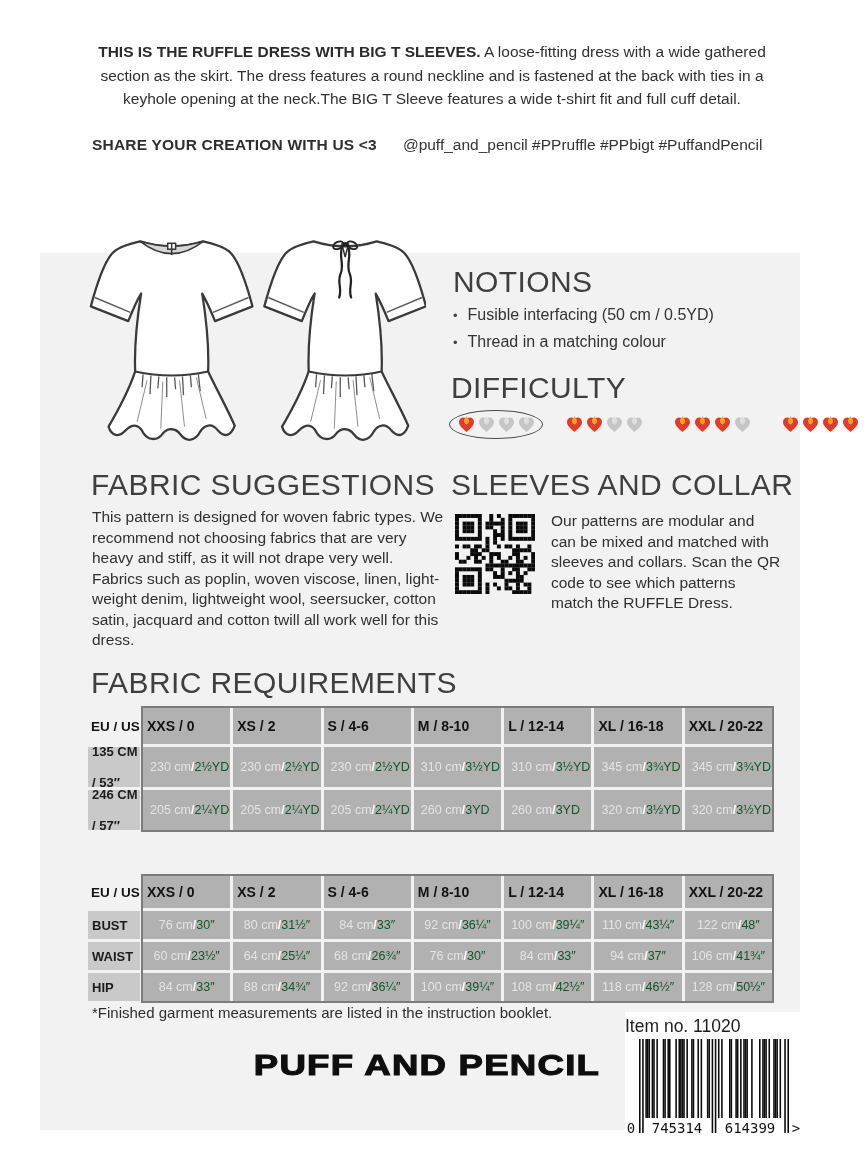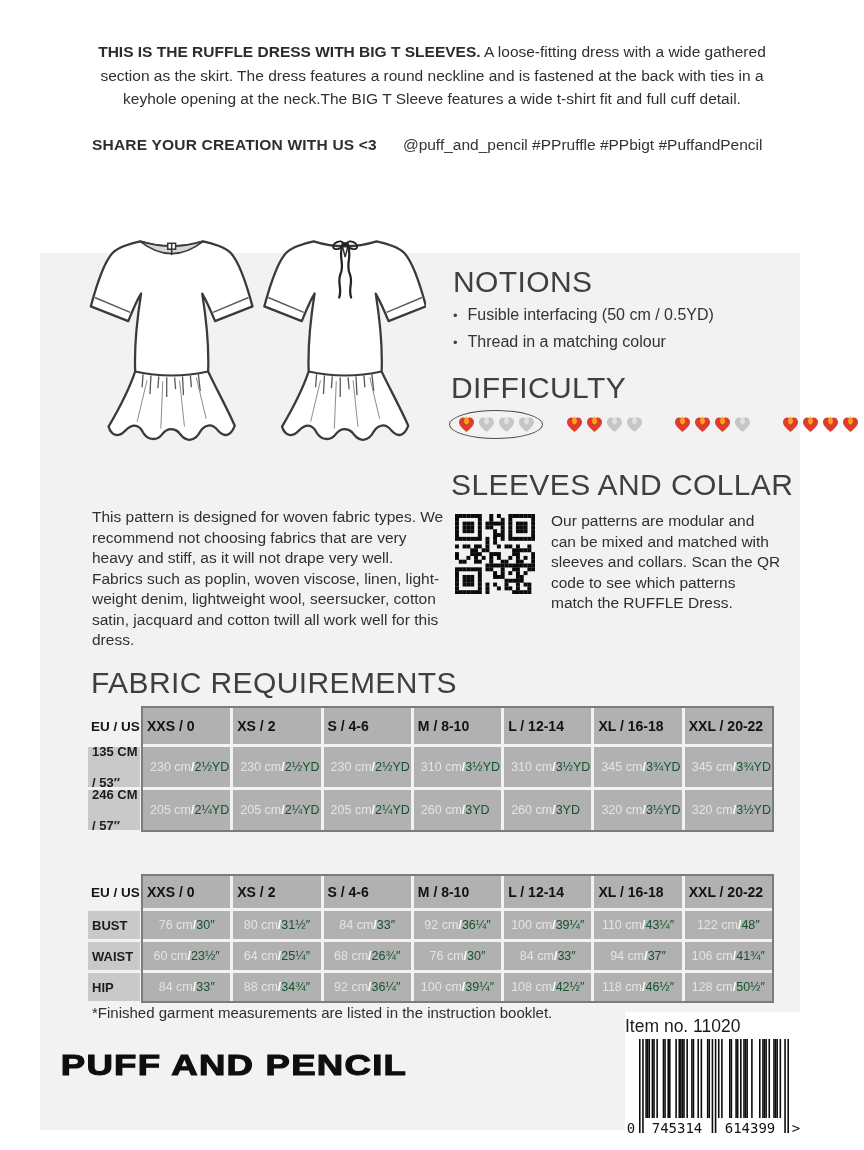--- a/index.html
+++ b/index.html
@@ -49,21 +49,21 @@
   .meas-table .datacell .cm{color:#e4e4e4;}
   .meas-table .datacell .sl{color:#ffffff;font-weight:bold;}
   .meas-table .datacell .unit{color:#14532d;font-weight:normal;text-align:right;}
   .meas-table.left-vals .datacell{justify-content:flex-start;padding-left:7px;}
   .meas-table.center-vals .datacell{justify-content:center;}
   .border-overlay{position:absolute;left:53px;top:-2px;right:-2px;bottom:-2px;
                   border:2px solid #7c7c7c;pointer-events:none;}
   .footnote{position:absolute;left:92px;top:1004px;margin:0;font-size:15px;color:#2e2e2e;}
 
   
-  .brand-wrap{position:absolute;left:92px;top:1048px;width:670px;}
+  .brand-wrap{position:absolute;left:92px;top:1048px;width:670px;text-align:center;}
   .brand{display:inline-block;font-size:30px;font-weight:bold;letter-spacing:1px;color:#0e0e0e;
          transform:scaleX(1.22);-webkit-text-stroke:1.1px #0e0e0e;}
   .website-wrap{position:absolute;left:92px;top:1094px;width:670px;text-align:center;}
   .website{font-size:19px;font-weight:bold;color:#101010;}
 
   
   .barcode-box{position:absolute;left:625px;top:1012px;width:178px;height:138px;background:#ffffff;}
   .item-no{margin:4px 0 2px 0;text-align:left;font-size:17.5px;color:#1c1c1c;}
   .barcode-wrap{position:relative;width:150px;margin:0 auto;height:112px;}
   .bc-digits{position:absolute;top:81px;font-family:"DejaVu Sans Mono",monospace;
@@ -208,20 +208,21 @@
         </svg>
         <svg class="heart lit" viewBox="0 0 24 24">
           <use href="#heartfire"></use>
         </svg>
         <svg class="heart lit" viewBox="0 0 24 24">
           <use href="#heartfire"></use>
         </svg>
       </span>
     </div>
 
+  <h2 class="sec-title" style="left:91px;top:468px;">FABRIC SUGGESTIONS</h2>
   <p class="fs-body">This pattern is designed for woven fabric types. We recommend not choosing fabrics that are very heavy and stiff, as it will not drape very well. Fabrics such as poplin, woven viscose, linen, light-weight denim, lightweight wool, seersucker, cotton satin, jacquard and cotton twill all work well for this dress.</p>
 
   <h2 class="sec-title" style="left:451px;top:468px;">SLEEVES AND COLLAR</h2>
   <svg class="qr" id="qr-code" viewBox="0 0 21 21">
       <rect x="0" y="0" width="1.04" height="1.04" fill="#0a0a0a"></rect>
       <rect x="0" y="1" width="1.04" height="1.04" fill="#0a0a0a"></rect>
       <rect x="0" y="2" width="1.04" height="1.04" fill="#0a0a0a"></rect>
       <rect x="0" y="3" width="1.04" height="1.04" fill="#0a0a0a"></rect>
       <rect x="0" y="4" width="1.04" height="1.04" fill="#0a0a0a"></rect>
       <rect x="0" y="5" width="1.04" height="1.04" fill="#0a0a0a"></rect>

